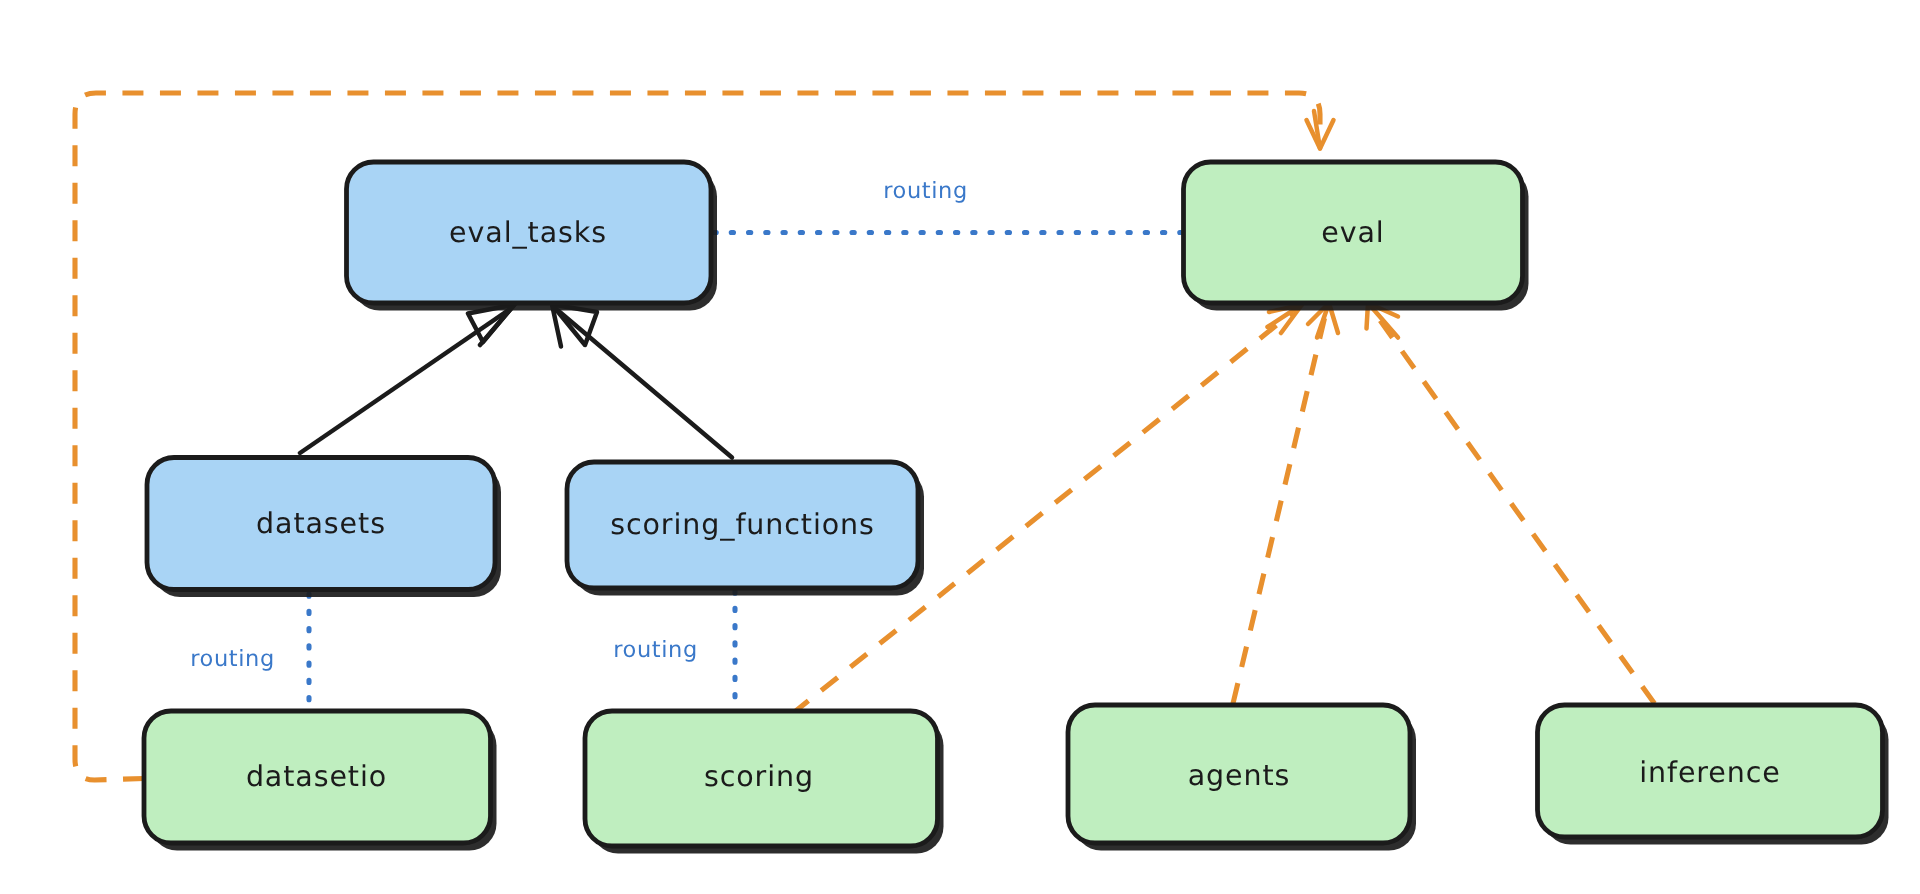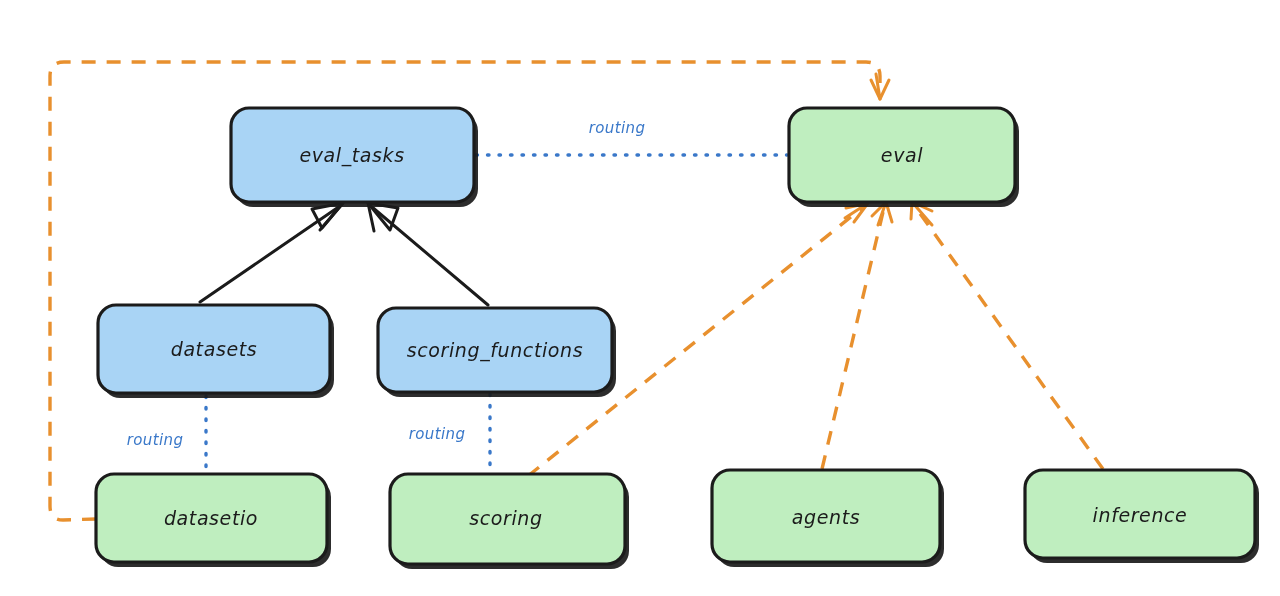--- a/index.html
+++ b/index.html
@@ -10,21 +10,20 @@
   }
   body {
     font-family: "DejaVu Sans", sans-serif;
   }
   #diagram-canvas {
     position: relative;
     width: 1280px;
     height: 596px;
     background: #ffffff;
     overflow: hidden;
-    font-style: italic;
   }
   #diagram-svg {
     position: absolute;
     left: 0;
     top: 0;
     width: 1280px;
     height: 596px;
     display: block;
   }
   .node-label {

